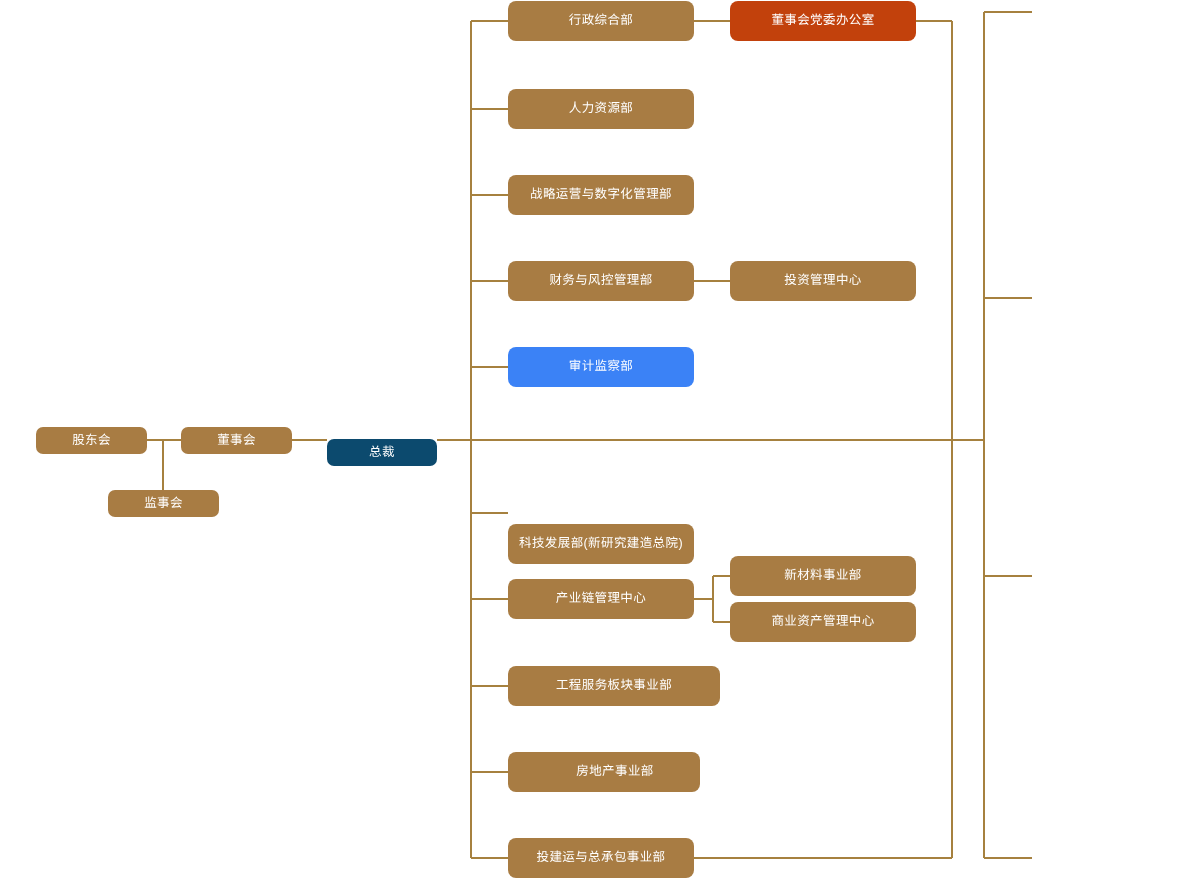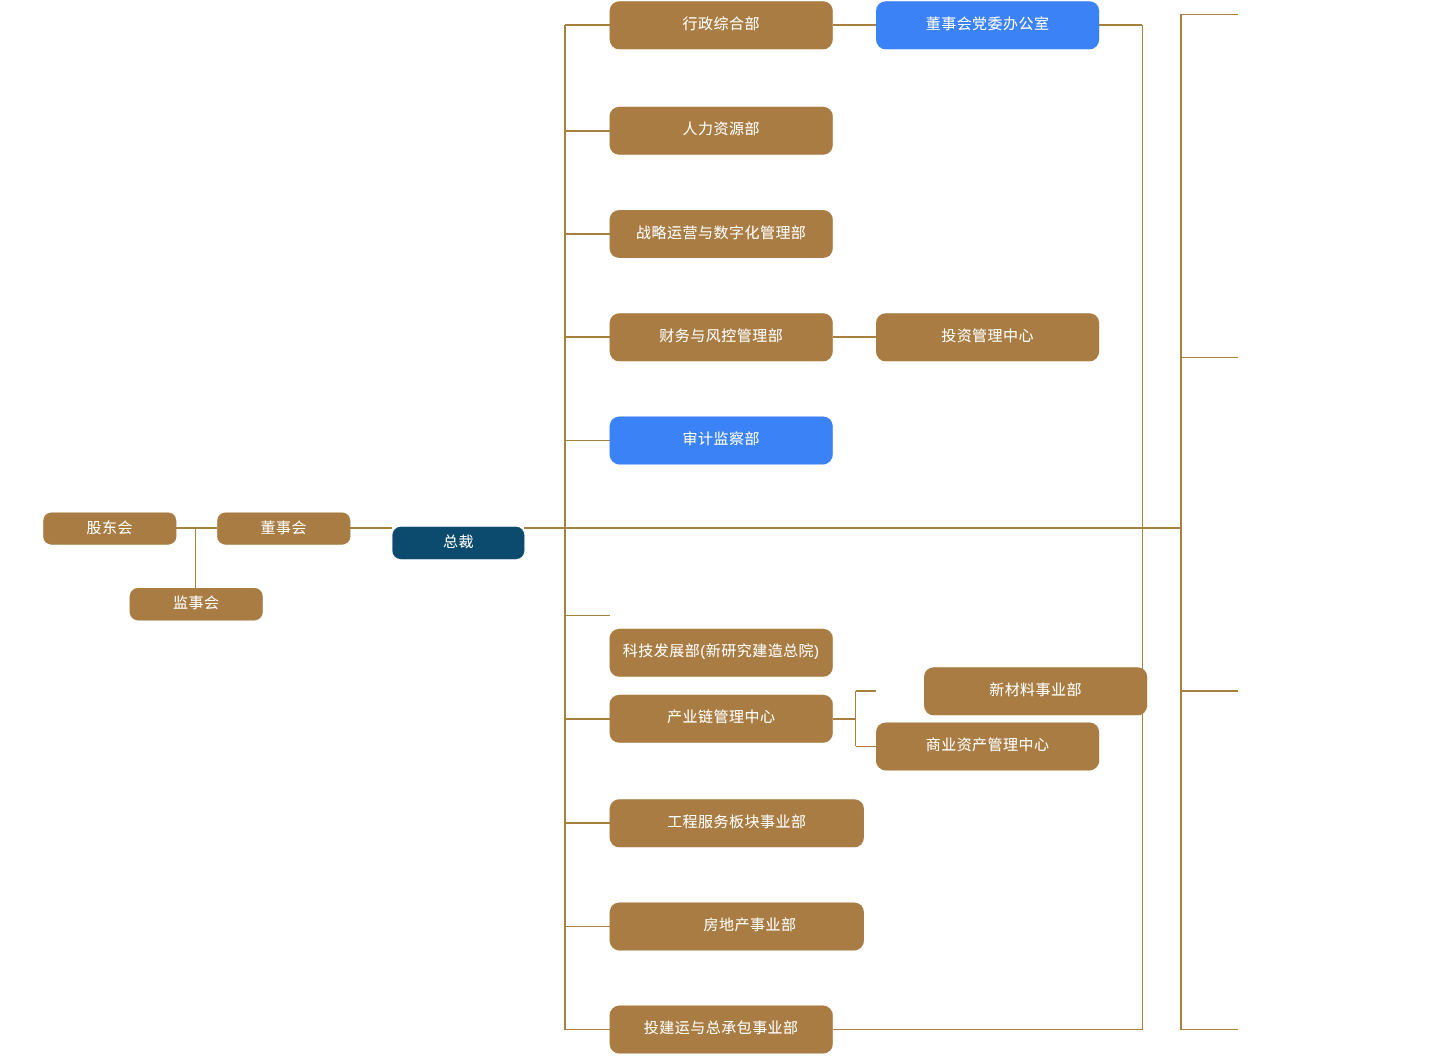--- a/index.html
+++ b/index.html
@@ -87,28 +87,28 @@
       <path d="M984,576 L1032,576" stroke="#a6813f" stroke-width="1.2" fill="none" shape-rendering="crispEdges"></path>
       <path d="M984,858 L1032,858" stroke="#a6813f" stroke-width="1.2" fill="none" shape-rendering="crispEdges"></path>
     </svg>
 
   <div class="node small" style="left: 36px; top: 427px; width: 111px; height: 27px; background: rgb(168, 124, 67); color: #ffffff;">股东会</div>
   <div class="node small" style="left: 181px; top: 427px; width: 111px; height: 27px; background: rgb(168, 124, 67); color: rgb(255, 255, 255);">董事会</div>
   <div class="node small" style="left: 327px; top: 427px; width: 110px; height: 27px; background: #0c4a6e; color: rgb(255, 255, 255); margin-top: 12px;">总裁</div>
   <div class="node small" style="left: 108px; top: 490px; width: 111px; height: 27px; background: rgb(168, 124, 67); color: rgb(255, 255, 255);">监事会</div>
 
   <div class="node" style="left: 508px; top: 1px; width: 186px; height: 40px; background: rgb(168, 124, 67); color: rgb(255, 255, 255);">行政综合部</div>
-  <div class="node" style="left: 730px; top: 1px; width: 186px; height: 40px; background: #3b82f6; color: rgb(255, 255, 255);">董事会党委办公室</div>
+  <div class="node" style="left: 730px; top: 1px; width: 186px; height: 40px; background: #c2410c; color: rgb(255, 255, 255);">董事会党委办公室</div>
   <div class="node" style="left: 508px; top: 89px; width: 186px; height: 40px; background: rgb(168, 124, 67); color: rgb(255, 255, 255);">人力资源部</div>
   <div class="node wide-label" style="left: 508px; top: 175px; width: 186px; height: 40px; background: rgb(168, 124, 67); color: rgb(255, 255, 255);">战略运营与数字化管理部</div>
   <div class="node" style="left: 508px; top: 261px; width: 186px; height: 40px; background: rgb(168, 124, 67); color: #ffffff;">财务与风控管理部</div>
   <div class="node" style="left: 730px; top: 261px; width: 186px; height: 40px; background: rgb(168, 124, 67); color: rgb(255, 255, 255);">投资管理中心</div>
   <div class="node" style="left: 508px; top: 347px; width: 186px; height: 40px; background: #3b82f6; color: rgb(255, 255, 255);">审计监察部</div>
 
   <div class="node wide-label" style="left: 508px; top: 493px; width: 186px; height: 40px; background: rgb(168, 124, 67); color: rgb(255, 255, 255); margin-top: 31px;">科技发展部(新研究建造总院)</div>
   <div class="node" style="left: 508px; top: 579px; width: 186px; height: 40px; background: rgb(168, 124, 67); color: rgb(255, 255, 255);">产业链管理中心</div>
-  <div class="node" style="left: 770px; top: 556px; width: 186px; height: 40px; background: rgb(168, 124, 67); color: rgb(255, 255, 255);">新材料事业部</div>
+  <div class="node" style="left: 730px; top: 556px; width: 186px; height: 40px; background: rgb(168, 124, 67); color: rgb(255, 255, 255);">新材料事业部</div>
   <div class="node" style="left: 730px; top: 602px; width: 186px; height: 40px; background: rgb(168, 124, 67); color: rgb(255, 255, 255);">商业资产管理中心</div>
   <div class="node" style="left: 508px; top: 666px; width: 212px; height: 40px; background: rgb(168, 124, 67); color: rgb(255, 255, 255);">工程服务板块事业部</div>
-  <div class="node" style="left: 508px; top: 752px; width: 212px; height: 40px; background: rgb(168, 124, 67); color: rgb(255, 255, 255); padding-left: 28px;">房地产事业部</div>
+  <div class="node" style="left: 508px; top: 752px; width: 192px; height: 40px; background: rgb(168, 124, 67); color: rgb(255, 255, 255); padding-left: 28px;">房地产事业部</div>
   <div class="node" style="left: 508px; top: 838px; width: 186px; height: 40px; background: rgb(168, 124, 67); color: rgb(255, 255, 255);">投建运与总承包事业部</div>
 
 </div>
 
 </body></html>

